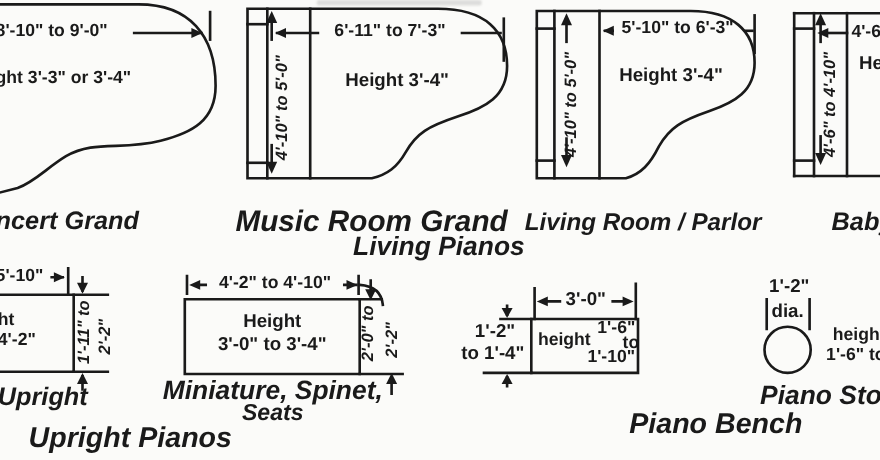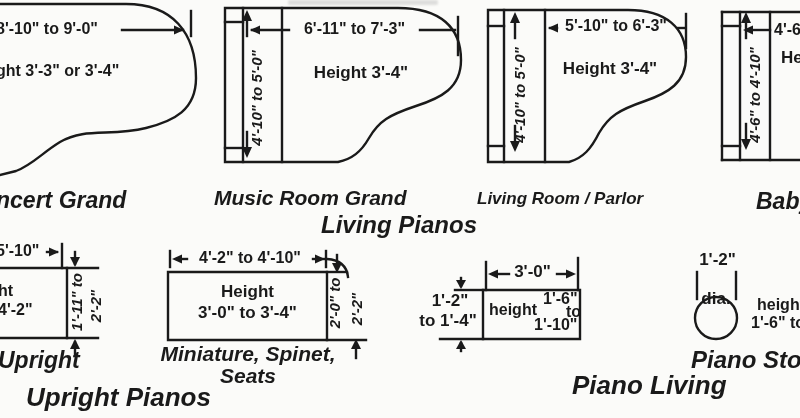--- a/index.html
+++ b/index.html
@@ -131,57 +131,57 @@
     </g>
   </svg>
 
   <div class="t dim" style="left:-4px;top:20px;">8'-10" to 9'-0"</div>
   <div class="t dim" style="left:-4px;top:62px;">ght  3'-3" or 3'-4"</div>
   <div class="t name" style="left:-4px;top:188px;font-size:23px;">ncert Grand</div>
 
   <div class="t dim ctr" style="left:292px;top:20px;width:125px;">6'-11" to 7'-3"</div>
   <div class="t dim17 ctr" style="left:299px;top:64px;width:124px;">Height  3'-4"</div>
   <div class="t rot" style="left:196px;top:89px;width:124px;height:18px;">4'-10" to 5'-0"</div>
-  <div class="t name" style="left:214px;top:187px;font-size:21px;">Music Room Grand</div>
+  <div class="t name" style="left:214px;top:187px;font-size:27px;">Music Room Grand</div>
   <div class="t name" style="left:321px;top:212px;font-size:24px;">Living Pianos</div>
 
   <div class="t dim ctr" style="left:549px;top:17px;width:134px;">5'-10" to 6'-3"</div>
   <div class="t dim17 ctr" style="left:549px;top:60px;width:122px;">Height  3'-4"</div>
   <div class="t rot" style="left:459px;top:86px;width:124px;height:18px;">4'-10" to 5'-0"</div>
-  <div class="t name" style="left:477px;top:190px;font-size:17px;">Living Room / Parlor</div>
+  <div class="t name" style="left:477px;top:190px;font-size:22px;">Living Room / Parlor</div>
 
   <div class="t dim" style="left:774px;top:21px;">4'-6</div>
   <div class="t dim17" style="left:781px;top:49px;">He</div>
   <div class="t rot" style="left:694px;top:86px;width:124px;height:18px;">4'-6" to 4'-10"</div>
   <div class="t name" style="left:756px;top:189px;font-size:23px;">Baby</div>
 
   <div class="t dim" style="left:-4px;top:242px;">5'-10"</div>
   <div class="t dim" style="left:-2px;top:282px;">ht</div>
   <div class="t dim" style="left:-2px;top:301px;">4'-2"</div>
   <div class="t rot" style="left:35px;top:294px;width:84px;height:16px;">1'-11" to</div>
   <div class="t rot" style="left:66px;top:298px;width:60px;height:16px;">2'-2"</div>
   <div class="t name" style="left:-2px;top:348px;font-size:23px;">Upright</div>
   <div class="t name" style="left:26px;top:383px;font-size:26px;font-style:italic;">Upright Pianos</div>
 
   <div class="t dim ctr" style="left:186px;top:249px;width:128px;">4'-2" to 4'-10"</div>
   <div class="t dim17 ctr" style="left:168px;top:283px;width:159px;">Height</div>
   <div class="t dim17 ctr" style="left:168px;top:304px;width:159px;">3'-0" to 3'-4"</div>
   <div class="t rot" style="left:293px;top:295px;width:84px;height:16px;">2'-0" to</div>
   <div class="t rot" style="left:327px;top:301px;width:60px;height:16px;">2'-2"</div>
-  <div class="t name ctr" style="left:143px;top:343px;width:210px;font-size:21px;font-style:italic;">Miniature, Spinet,</div>
+  <div class="t name ctr" style="left:143px;top:343px;width:210px;font-size:24px;font-style:italic;">Miniature, Spinet,</div>
   <div class="t name ctr" style="left:143px;top:365px;width:210px;font-size:21px;">Seats</div>
 
   <div class="t dim17 ctr" style="left:505px;top:263px;width:55px;">3'-0"</div>
   <div class="t dim17 ctr" style="left:421px;top:292px;width:58px;">1'-2"</div>
   <div class="t dim17 ctr" style="left:412px;top:312px;width:72px;">to 1'-4"</div>
   <div class="t dim" style="left:489px;top:301px;">height</div>
   <div class="t dim" style="left:543px;top:290px;">1'-6"</div>
   <div class="t dim" style="left:566px;top:303px;">to</div>
   <div class="t dim" style="left:534px;top:316px;">1'-10"</div>
 
   <div class="t dim17 ctr" style="left:690px;top:251px;width:55px;">1'-2"</div>
-  <div class="t dim17 ctr" style="left:690px;top:290px;width:52px;">dia.</div>
+  <div class="t dim17 ctr" style="left:690px;top:274px;width:52px;">dia.</div>
   <div class="t dim" style="left:757px;top:296px;">height</div>
   <div class="t dim" style="left:751px;top:314px;">1'-6" to</div>
   <div class="t name" style="left:691px;top:347px;font-size:24px;">Piano Stoo</div>
-  <div class="t name" style="left:572px;top:371px;font-size:26px;">Piano Living</div>
+  <div class="t name" style="left:572px;top:371px;font-size:26px;">Piano Bench</div>
 
 </div>
 
 </body></html>

